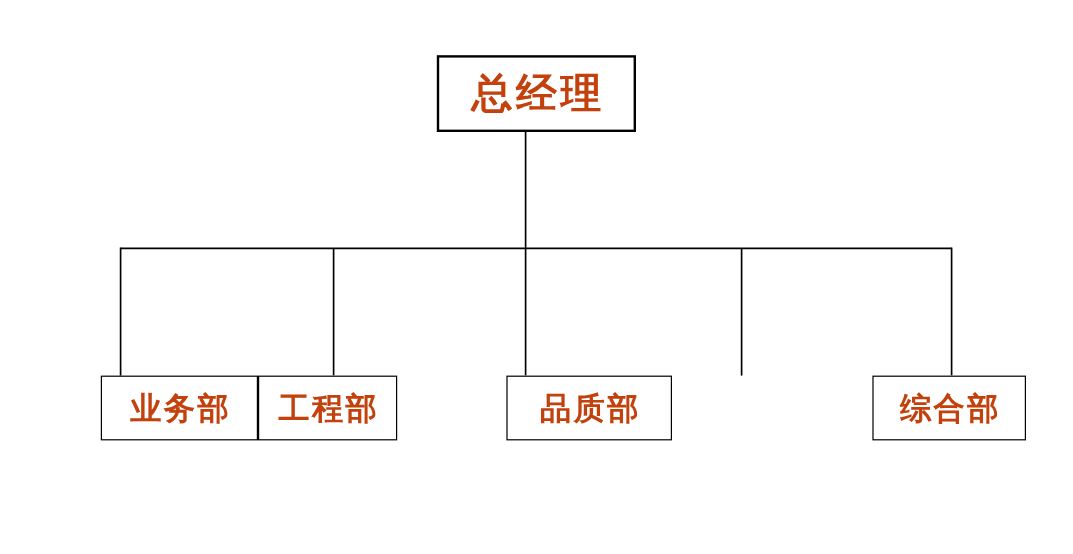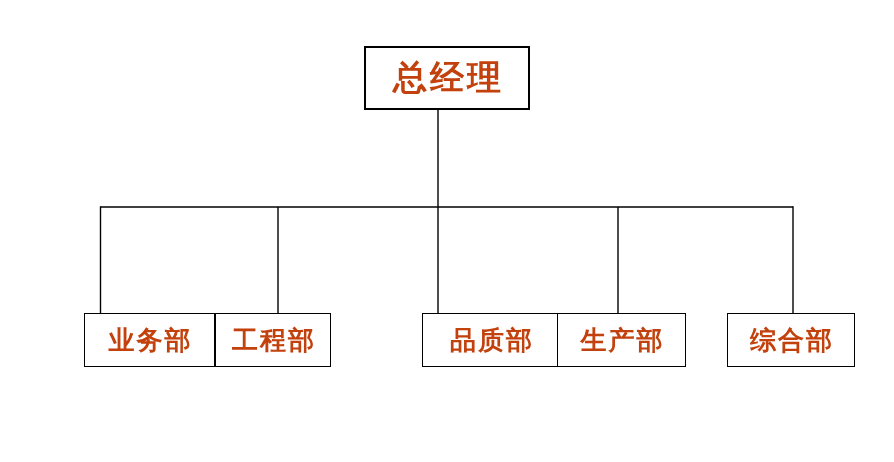--- a/index.html
+++ b/index.html
@@ -81,17 +81,16 @@
   </svg>
 
   <div class="node root">总经理</div>
 
   <div class="node dept d1">业务部</div>
 
   <div class="node dept d2">工程部</div>
 
   <div class="node dept d3">品质部</div>
 
-  <div class="node dept d4">生产部</div>
 
   <div class="node dept d5">综合部</div>
 
 </div>
 
 </body></html>

